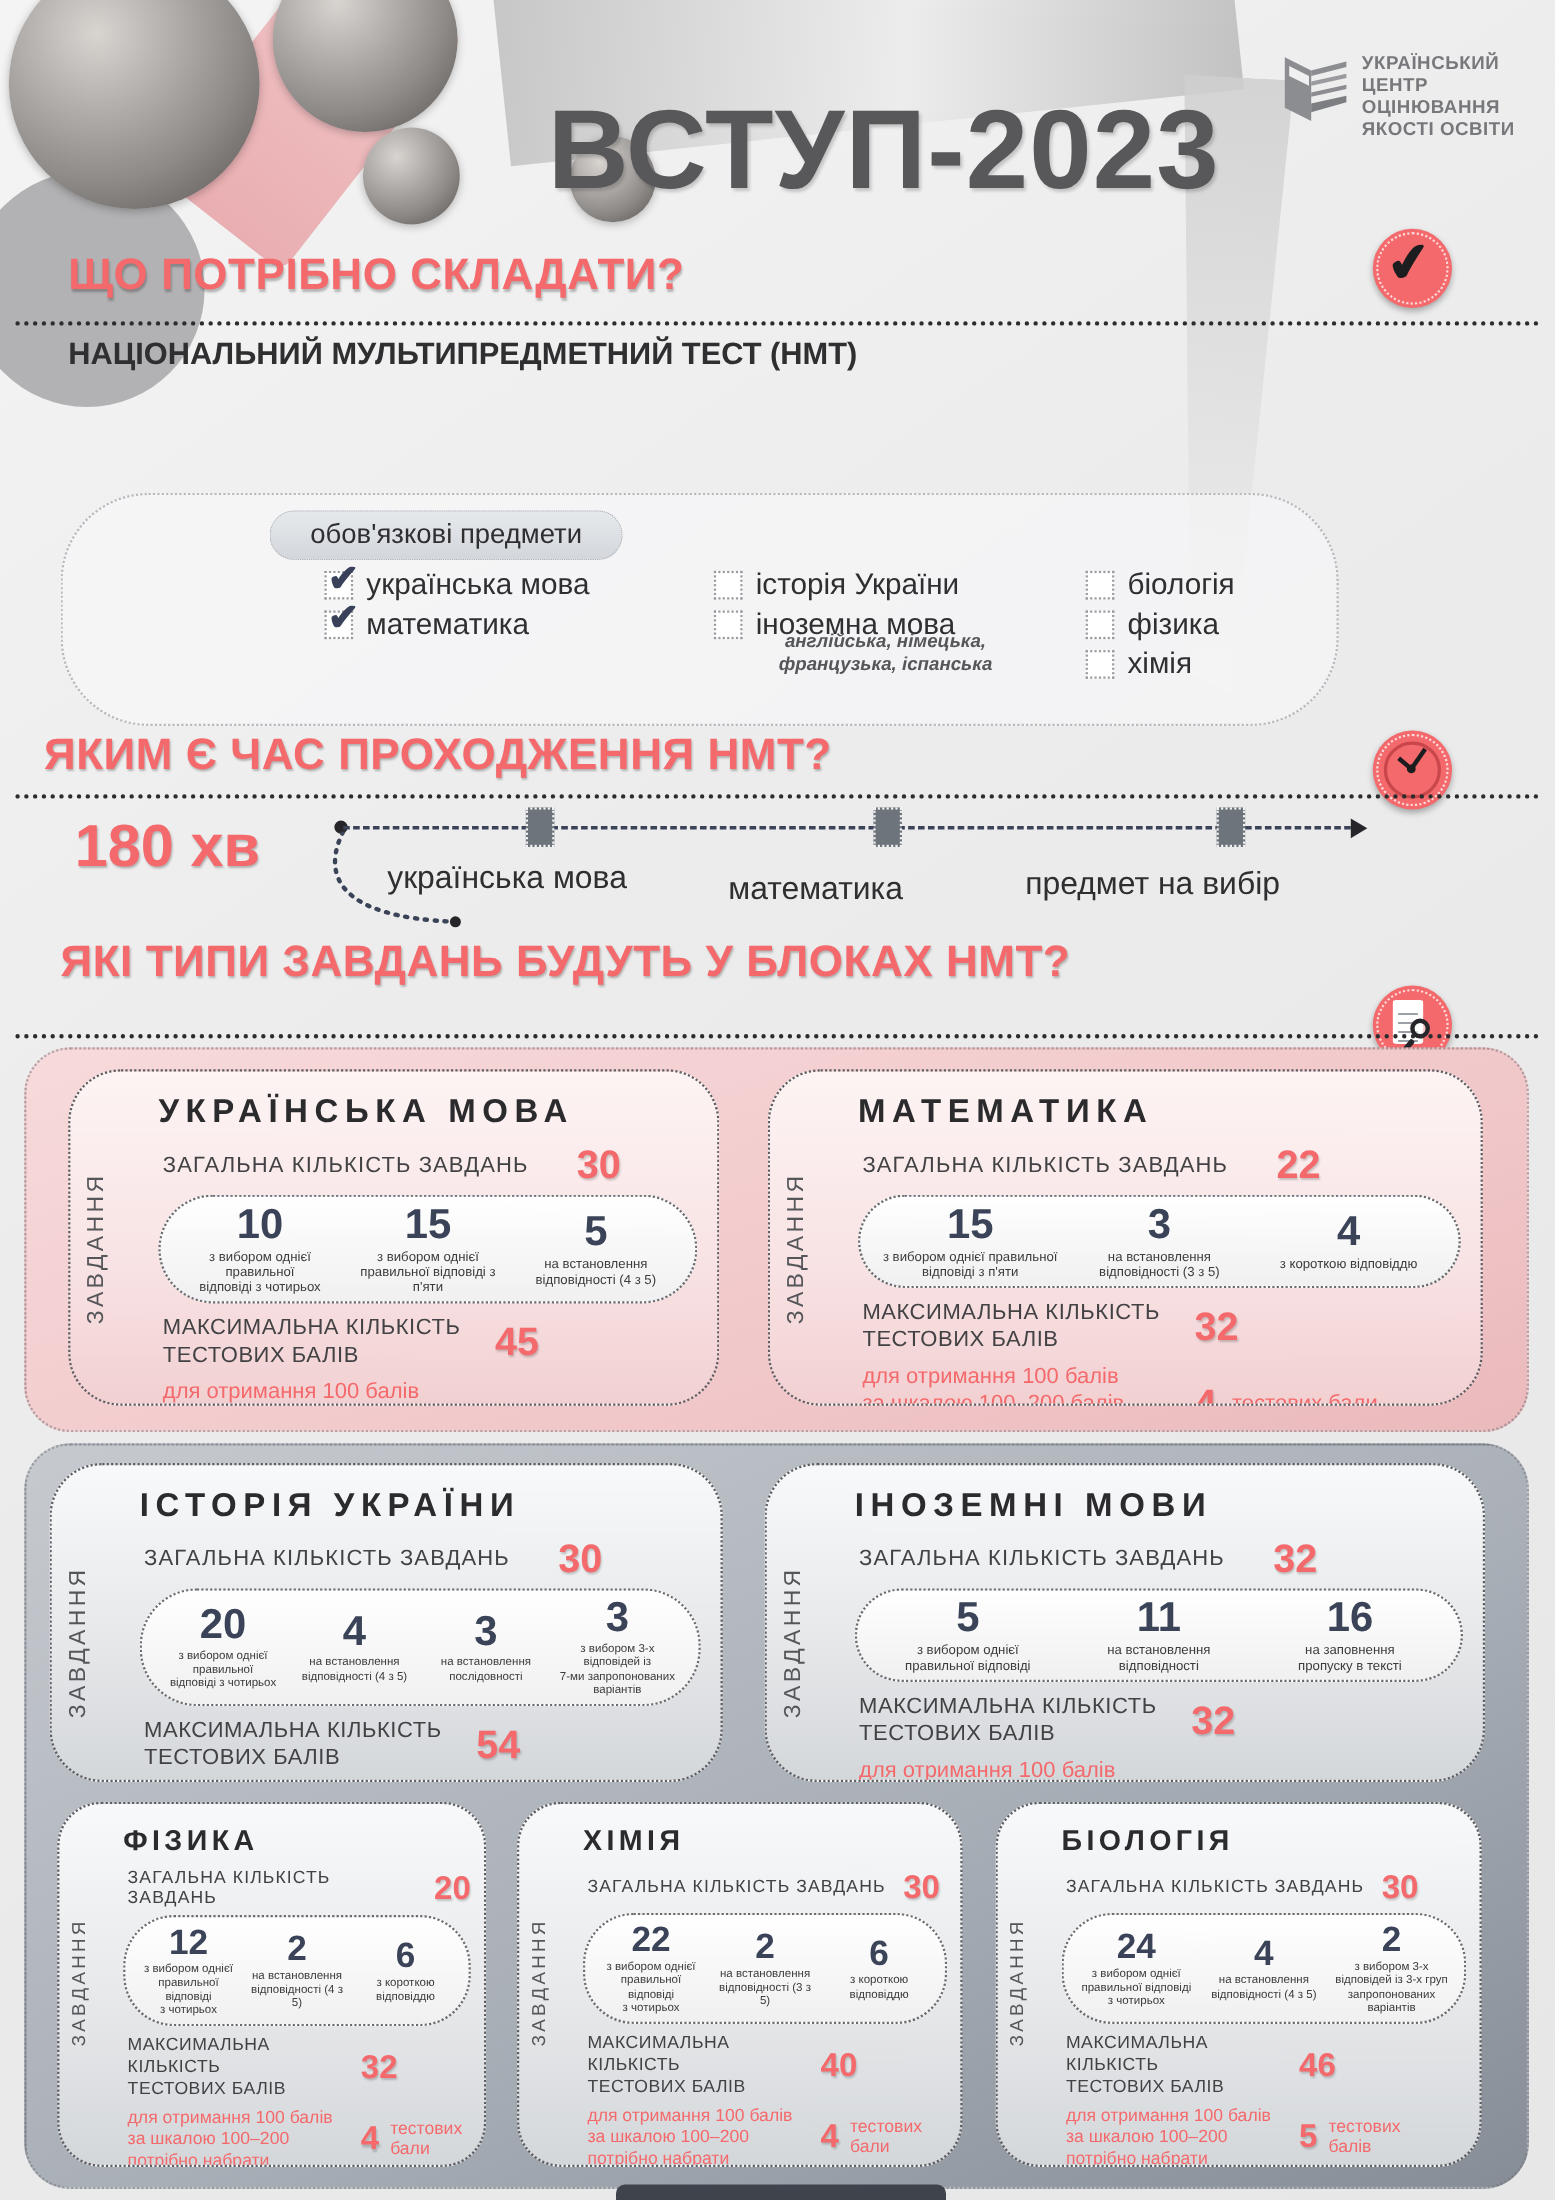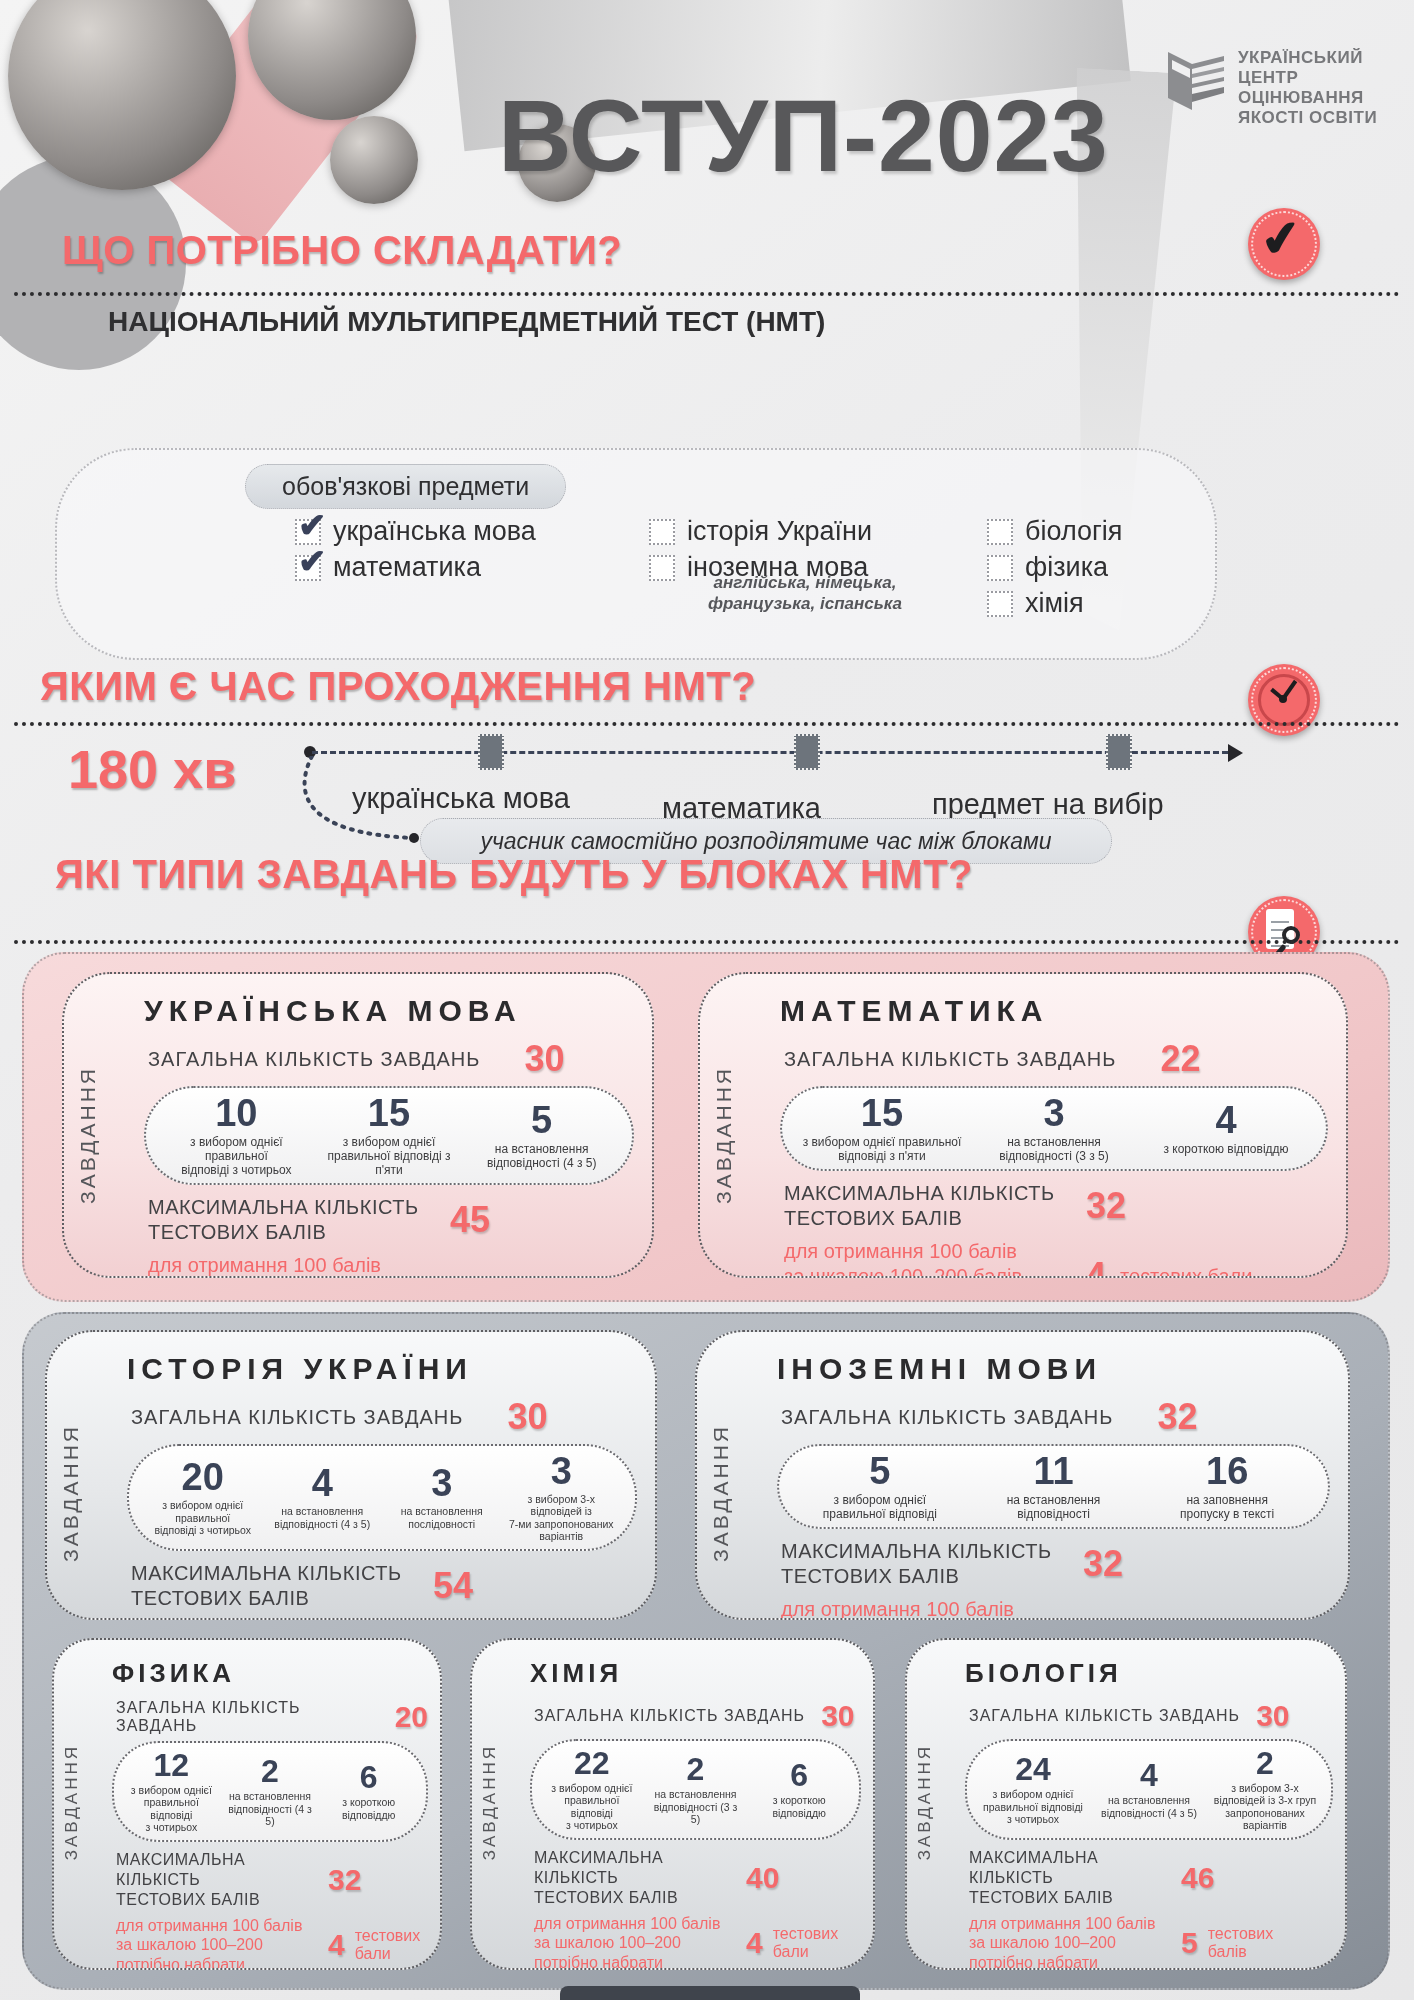--- a/index.html
+++ b/index.html
@@ -57,21 +57,21 @@
   .clock-dot { position:absolute; left:31px; top:31px; width:8px; height:8px; border-radius:50%; background:#1d1d1f; }
   .doc-sheet { position:absolute; left:18px; top:13px; width:28px; height:40px; background:#fff; border-radius:3px;
     background-image:repeating-linear-gradient(#fff 0 6px, #9aa0a6 6px 8px); background-size:18px 100%;
     background-position:5px 6px; background-repeat:no-repeat; }
   .mag-circle { position:absolute; left:34px; top:30px; width:18px; height:18px; border-radius:50%;
     border:4px solid #26262a; background:rgba(255,255,255,.6); }
   .mag-handle { position:absolute; left:30px; top:48px; width:5px; height:13px; background:#26262a;
     transform:rotate(40deg); border-radius:2px; }
 
   
-  .nmt-title { position:absolute; left:62px; top:306px; font-size:28px; font-weight:800; color:#2f2f31;margin-left:46px; }
+  .nmt-title { position:absolute; left:62px; top:306px; font-size:28px; font-weight:800; color:#2f2f31; }
   .nmt-text { position:absolute; left:62px; top:344px; font-size:26px; color:#3b3b3d; line-height:1.16; }
 
   .subjects-box { position:absolute; left:55px; top:448px; width:1162px; height:212px;
     border:2px dotted #b9b9bd; border-radius:80px; background:rgba(250,250,251,.55); }
   .subj-pill { position:absolute; padding:7px 36px; border-radius:26px;
     background:linear-gradient(#e6e9ec,#d3d7dc); border:1px dotted #a8aab0;
     font-size:25px; color:#2f2f31; white-space:nowrap;text-align:center; }
   .chkrow { position:absolute; display:flex; align-items:center; gap:12px; }
   .chk { position:relative; width:26px; height:26px; background:#fff; border:2px dotted #9a9ba1; flex:none; }
   .chk .mark { position:absolute; left:1px; top:-16px; font-size:34px; color:#39415a; font-weight:700; }
@@ -239,21 +239,20 @@
   <div class="tsq" style="left:478px;"></div>
   <div class="tsq" style="left:794px;"></div>
   <div class="tsq" style="left:1106px;"></div>
   <div class="tlabel" style="left:352px;top:782px;">українська мова</div>
   <div class="tlabel" style="left:662px;top:792px;">математика</div>
   <div class="tlabel" style="left:932px;top:788px;">предмет на вибір</div>
   <svg class="tcurve" width="150" height="95">
     <path d="M 22 0 C 2 40, 18 78, 124 82" fill="none" stroke="#3A4357" stroke-width="4" stroke-dasharray="2 7" stroke-linecap="round"></path>
     <circle cx="124" cy="82" r="5" fill="#26262a"></circle>
   </svg>
-  <div class="tbubble">учасник самостійно розподілятиме час між блоками</div>
 
   <div class="sec-heading" style="left:55px;top:852px;">ЯКІ ТИПИ ЗАВДАНЬ БУДУТЬ У БЛОКАХ НМТ?</div>
   <div class="icon-badge" style="left:1248px;top:896px;">
     <div class="doc-sheet"></div>
     <div class="mag-circle"></div>
     <div class="mag-handle"></div>
   </div>
   <div class="dotsep" style="top:940px;"></div>
 
   <div class="band band-pink"></div>

